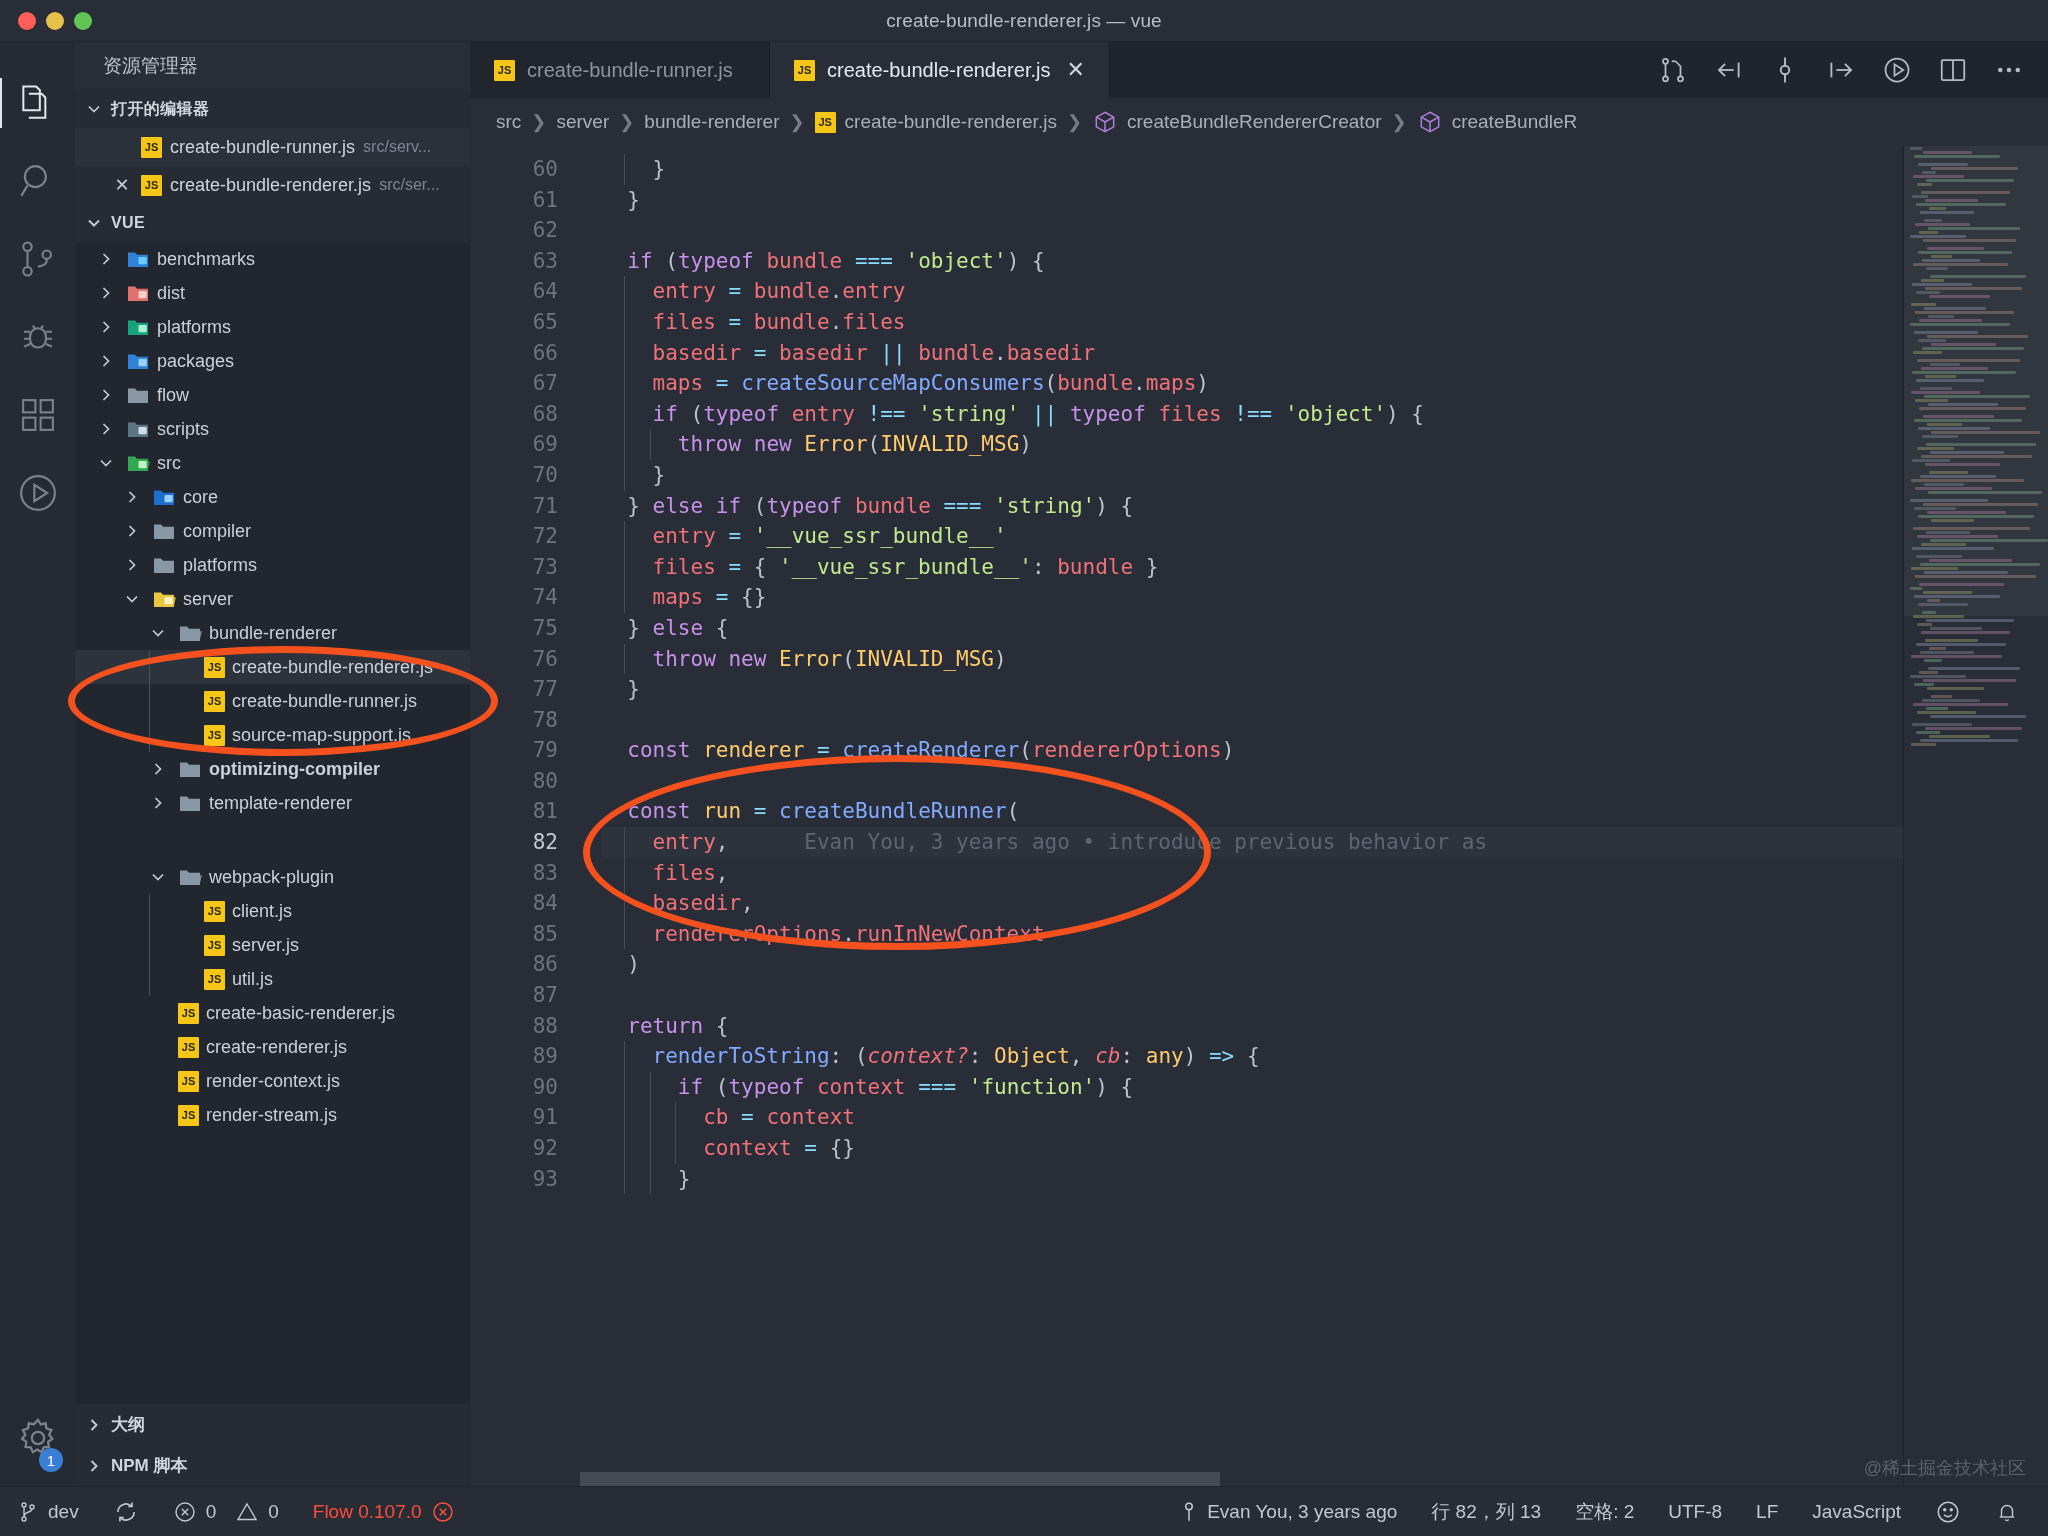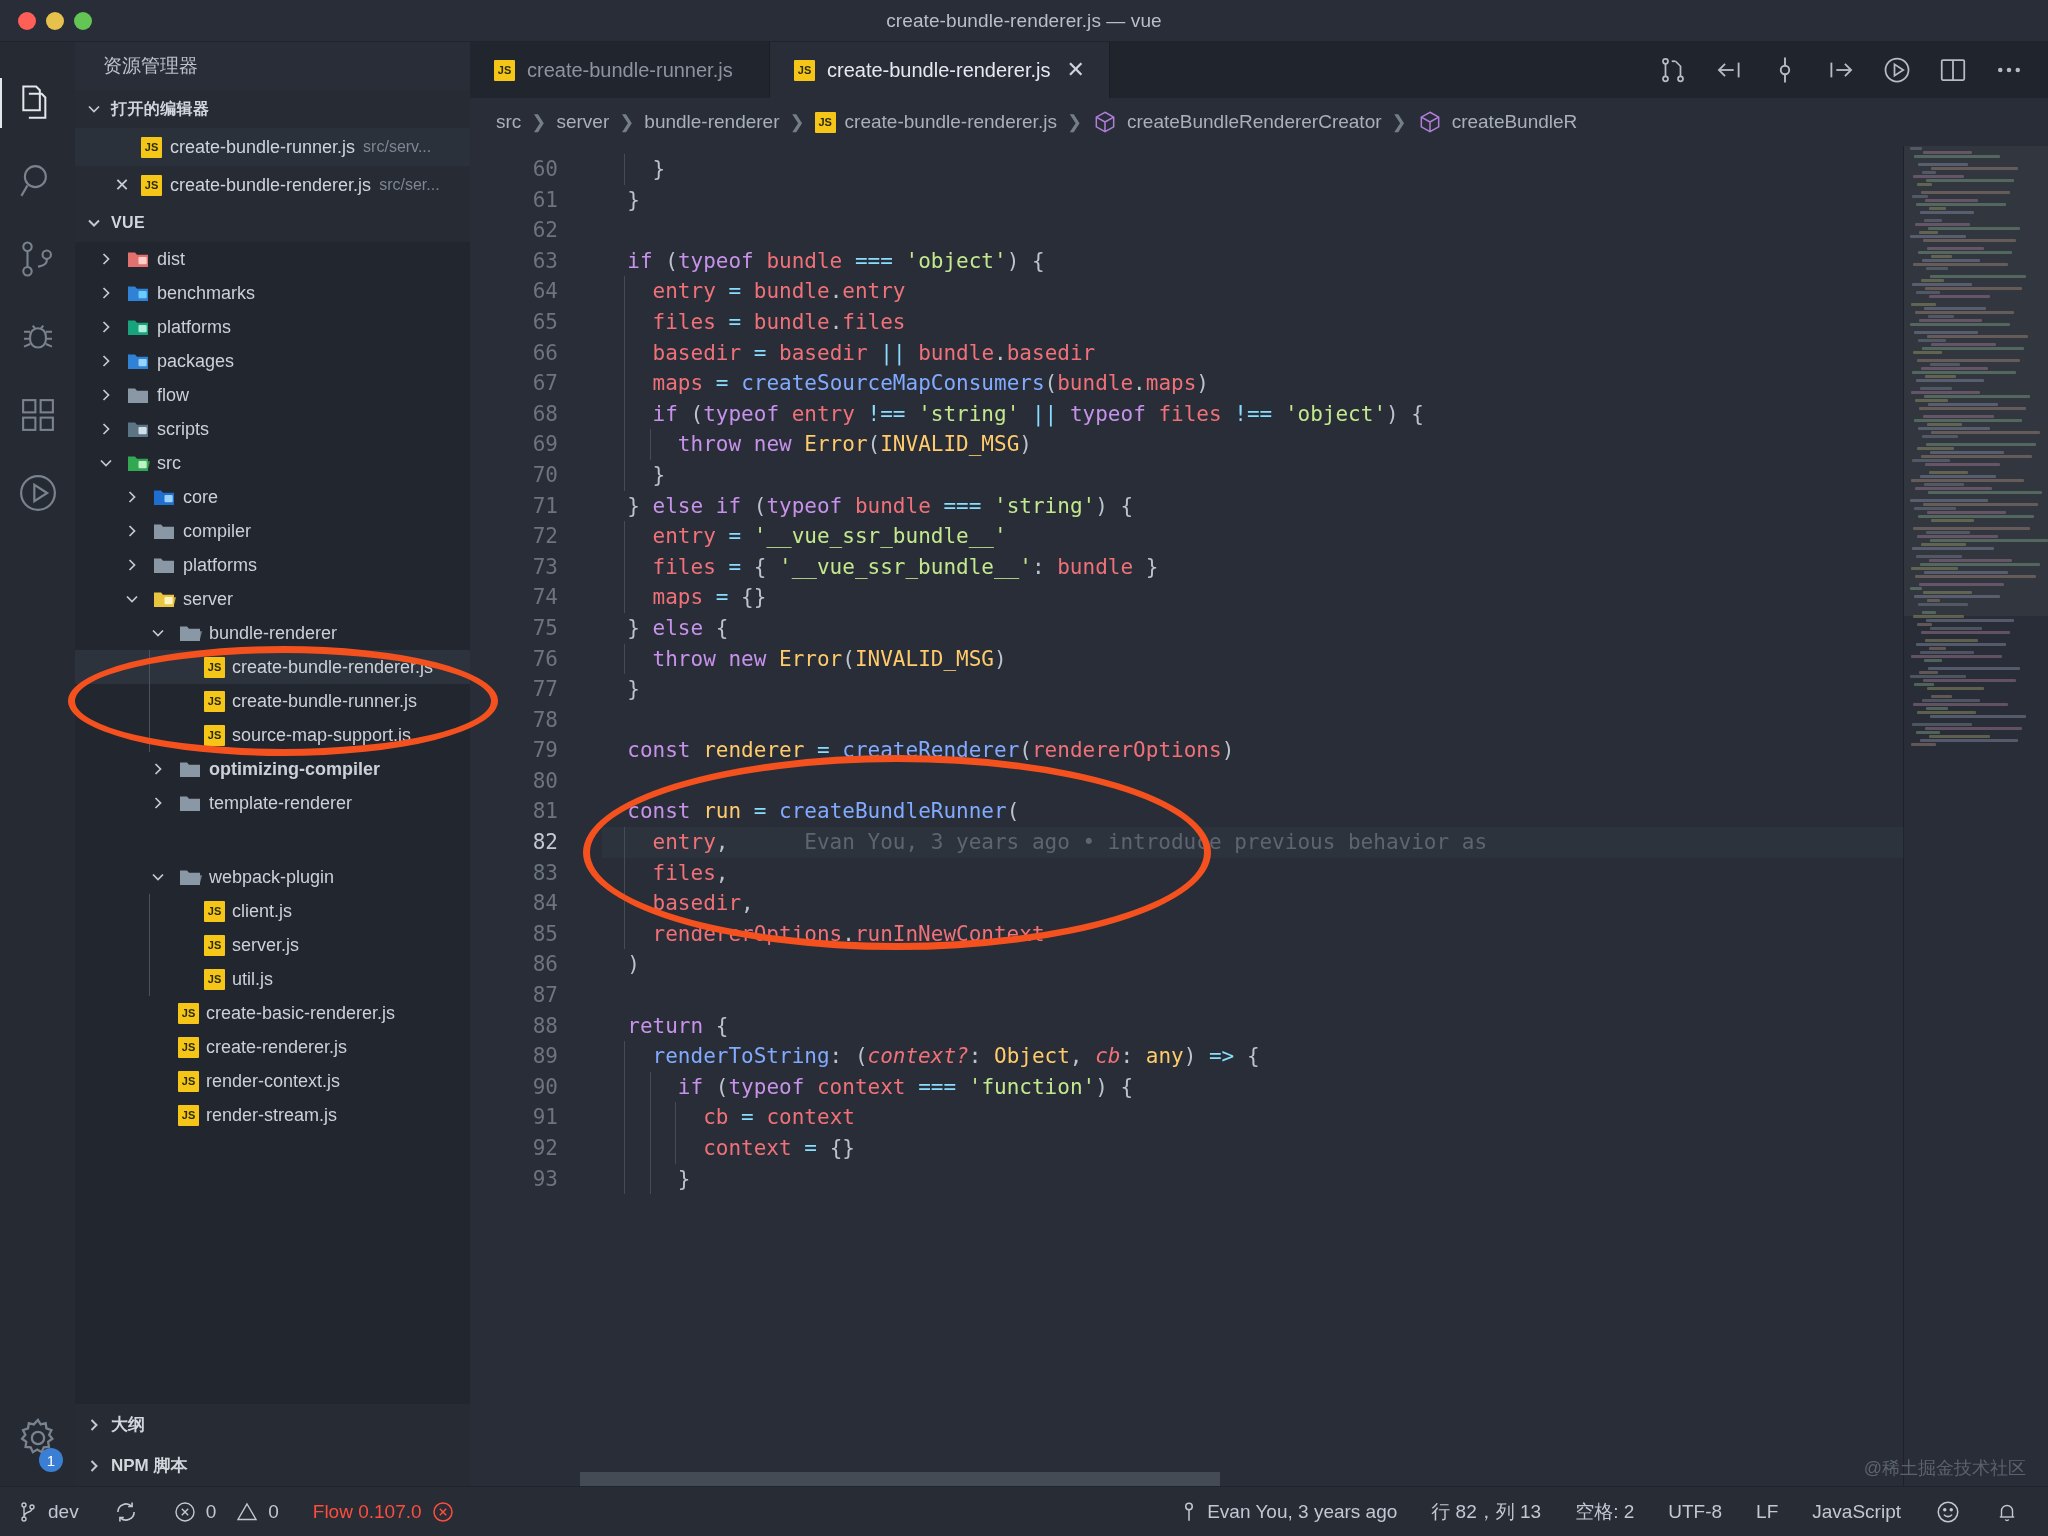--- a/index.html
+++ b/index.html
@@ -364,39 +364,39 @@
         </div>
         <div class="tree" id="tree">
             <div class="tree-row" style="padding-left: 18px;">
               <span class="tw">
                 <svg width="20" height="20" viewBox="0 0 16 16" fill="none" stroke="currentColor" stroke-width="1.4">
                   <path d="M6 4l4 4-4 4"></path>
                 </svg>
               </span>
               <span class="folder-ico">
                 <svg width="24" height="24" viewBox="0 0 24 24">
+                  <path d="M2 5.5h7l2 2.2h11V20H2z" fill="#2f82d6"></path>
+                  <rect x="12.5" y="10" width="8.2" height="7.2" rx="1" fill="#6fd0ff" opacity=".95"></rect>
+                </svg>
+              </span>
+              <span>benchmarks</span>
+            </div>
+            <div class="tree-row" style="padding-left: 18px;">
+              <span class="tw">
+                <svg width="20" height="20" viewBox="0 0 16 16" fill="none" stroke="currentColor" stroke-width="1.4">
+                  <path d="M6 4l4 4-4 4"></path>
+                </svg>
+              </span>
+              <span class="folder-ico">
+                <svg width="24" height="24" viewBox="0 0 24 24">
                   <path d="M2 5.5h7l2 2.2h11V20H2z" fill="#e2706e"></path>
                   <rect x="12.5" y="10" width="8.2" height="7.2" rx="1" fill="#ffd3d2" opacity=".95"></rect>
                 </svg>
               </span>
               <span>dist</span>
-            </div>
-            <div class="tree-row" style="padding-left: 18px;">
-              <span class="tw">
-                <svg width="20" height="20" viewBox="0 0 16 16" fill="none" stroke="currentColor" stroke-width="1.4">
-                  <path d="M6 4l4 4-4 4"></path>
-                </svg>
-              </span>
-              <span class="folder-ico">
-                <svg width="24" height="24" viewBox="0 0 24 24">
-                  <path d="M2 5.5h7l2 2.2h11V20H2z" fill="#2f82d6"></path>
-                  <rect x="12.5" y="10" width="8.2" height="7.2" rx="1" fill="#6fd0ff" opacity=".95"></rect>
-                </svg>
-              </span>
-              <span>benchmarks</span>
             </div>
             <div class="tree-row" style="padding-left: 18px;">
               <span class="tw">
                 <svg width="20" height="20" viewBox="0 0 16 16" fill="none" stroke="currentColor" stroke-width="1.4">
                   <path d="M6 4l4 4-4 4"></path>
                 </svg>
               </span>
               <span class="folder-ico">
                 <svg width="24" height="24" viewBox="0 0 24 24">
                   <path d="M2 5.5h7l2 2.2h11V20H2z" fill="#17a37b"></path>

